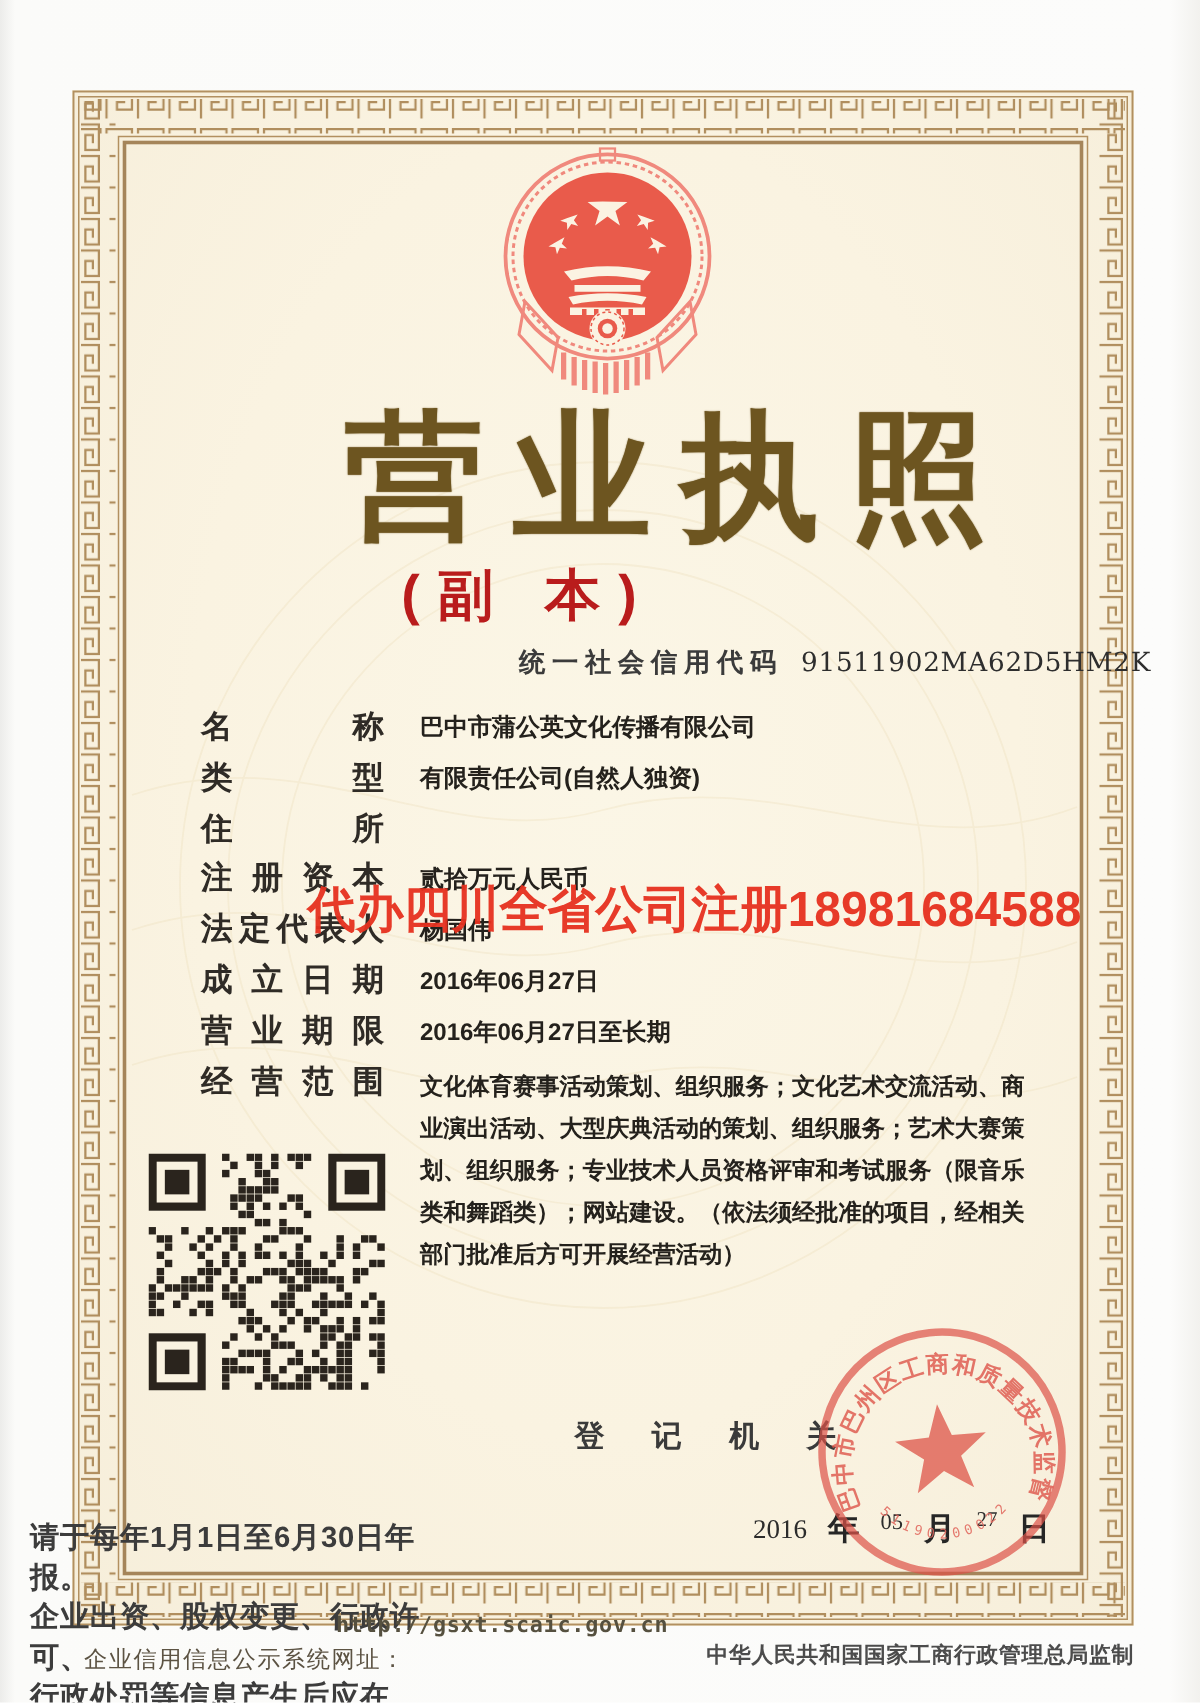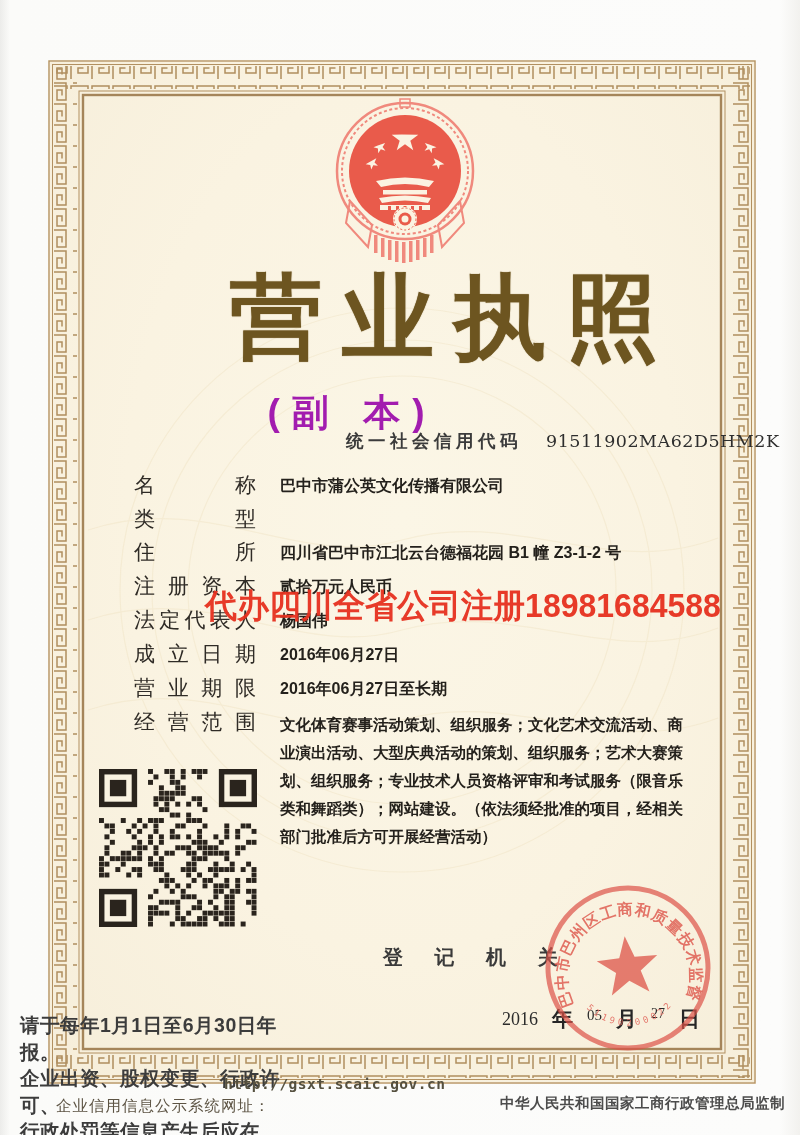--- a/index.html
+++ b/index.html
@@ -19,31 +19,31 @@
   #guilloche{left:48px;top:60px;z-index:1;opacity:.5;}
   #emblem{left:330px;top:97px;z-index:3;}
   #cert-title{
     left:48px;top:268px;width:792px;text-align:center;text-indent:20px;
     font-size:92px;line-height:100px;font-weight:900;color:#6d5520;
     letter-spacing:20px;z-index:3;font-family:"DejaVu Sans",sans-serif;
     text-shadow:0 0 1px #7a6230;
   }
   #cert-subtitle{
     left:48px;top:372px;width:596px;text-align:center;text-indent:12px;
-    font-size:37px;font-weight:700;color:#a21caf;letter-spacing:12px;z-index:3;margin-top:16px;
+    font-size:37px;font-weight:700;color:#b91c1c;letter-spacing:12px;z-index:3;
   }
   #code-row{left:346px;top:429px;z-index:3;display:flex;align-items:baseline;}
   #code-label{font-size:17.5px;font-weight:700;color:#3b3b3b;letter-spacing:4.5px;}
-  #code-value{font-size:17.5px;color:#2e2e2e;margin-left:24px;letter-spacing:.5px;
+  #code-value{font-size:17.5px;color:#2e2e2e;margin-left:12px;letter-spacing:.5px;
     font-family:"DejaVu Serif","Liberation Serif",serif;}
   
   #fields{left:134px;top:474px;width:560px;z-index:3;}
   .frow{display:flex;align-items:flex-start;margin-bottom:12px;}
   .flabel{
-    width:122px;min-width:122px;font-size:21px;font-weight:400;color:#2f2b26;
+    width:122px;min-width:122px;font-size:21px;font-weight:700;color:#2f2b26;
     text-align:justify;text-align-last:justify;line-height:21px;
   }
   .fvalue{
     margin-left:24px;width:428px;font-size:16px;font-weight:700;color:#24211c;
     line-height:21px;padding-top:1px;
   }
   .frow.scope .fvalue{font-size:15.5px;line-height:28px;padding-top:0;}
   
   #watermark{
     left:205px;top:584px;z-index:7;font-size:33px;font-weight:700;
@@ -62,21 +62,21 @@
   .dnum.d{font-size:14px;position:relative;top:-5px;}
   .dcjk{font-size:21px;font-weight:700;color:#262626;}
   
   #notice{left:20px;top:1012px;width:262px;z-index:4;font-size:19.5px;
     font-weight:700;color:#3c3c3c;line-height:26.5px;letter-spacing:.5px;}
   #sys-url{left:224px;top:1076px;z-index:4;font-size:14.5px;font-weight:700;
     color:#55503f;font-family:"DejaVu Sans Mono","Liberation Mono",monospace;
     letter-spacing:.5px;}
   #sys-label{left:56px;top:1096px;z-index:4;font-size:15.5px;color:#5c5343;
     letter-spacing:1px;font-family:Liberation Mono, monospace;}
-  #footer-sup{left:500px;top:1094px;z-index:4;font-size:14.5px;color:#4c4c4c;
+  #footer-sup{left:471px;top:1094px;z-index:4;font-size:14.5px;color:#4c4c4c;
     letter-spacing:.5px;font-weight:600;}
 </style>
 </head>
 <body>
 
 <div class="abs" id="cert-bg"></div>
 
 <svg class="abs" id="guilloche" width="708" height="1024" viewBox="0 0 708 1024">
   <g fill="none" stroke="#e8d7af" stroke-width="1.2" opacity=".55">
     <circle cx="354" cy="530" r="250"></circle>
@@ -160,24 +160,24 @@
   <span id="code-value">91511902MA62D5HM2K</span>
 </div>
 
 <div class="abs" id="fields">
   <div class="frow">
     <div class="flabel">名称</div>
     <div class="fvalue">巴中市蒲公英文化传播有限公司</div>
   </div>
   <div class="frow">
     <div class="flabel">类型</div>
+    <div class="fvalue">有限责任公司(自然人独资)</div>
   </div>
   <div class="frow">
     <div class="flabel">住所</div>
-    <div class="fvalue">四川省巴中市江北云台德福花园 B1 幢 Z3-1-2 号</div>
   </div>
   <div class="frow">
     <div class="flabel">注册资本</div>
     <div class="fvalue">贰拾万元人民币</div>
   </div>
   <div class="frow">
     <div class="flabel">法定代表人</div>
     <div class="fvalue">杨国伟</div>
   </div>
   <div class="frow">

